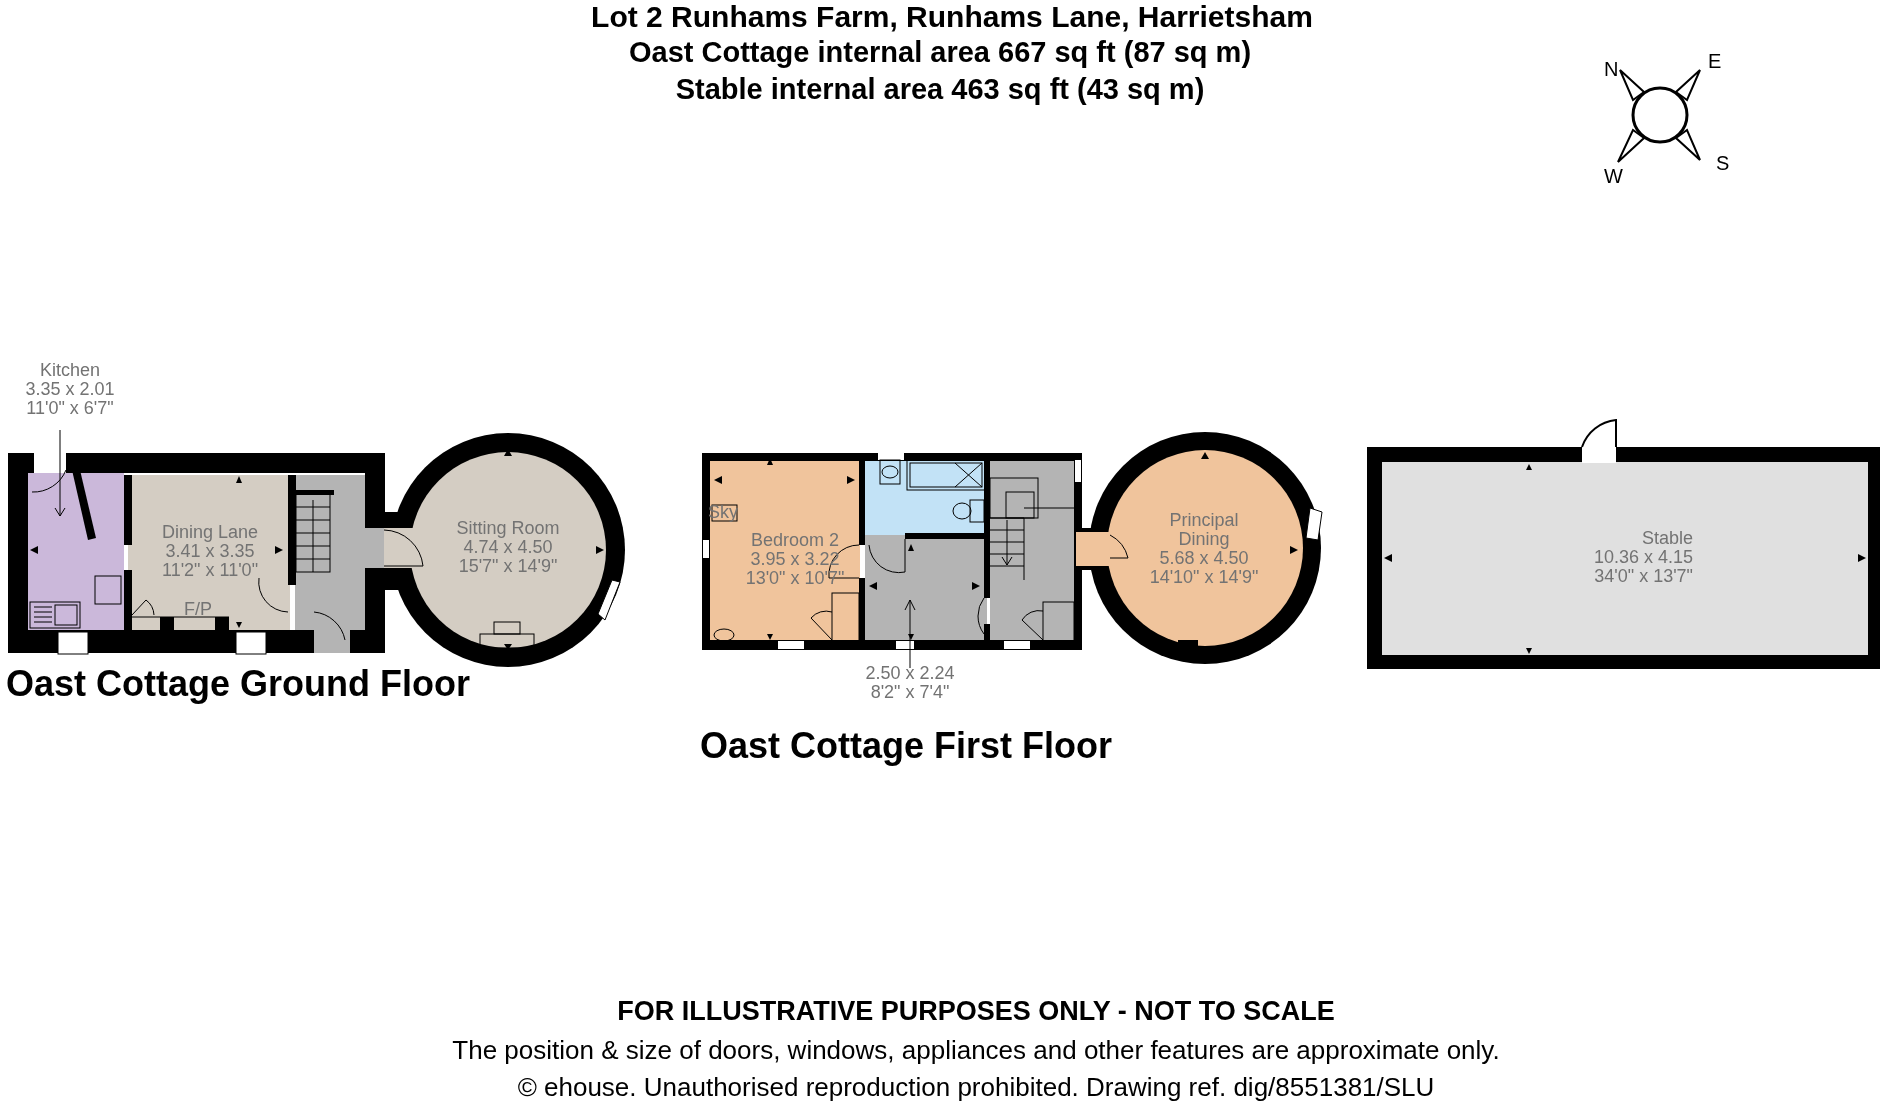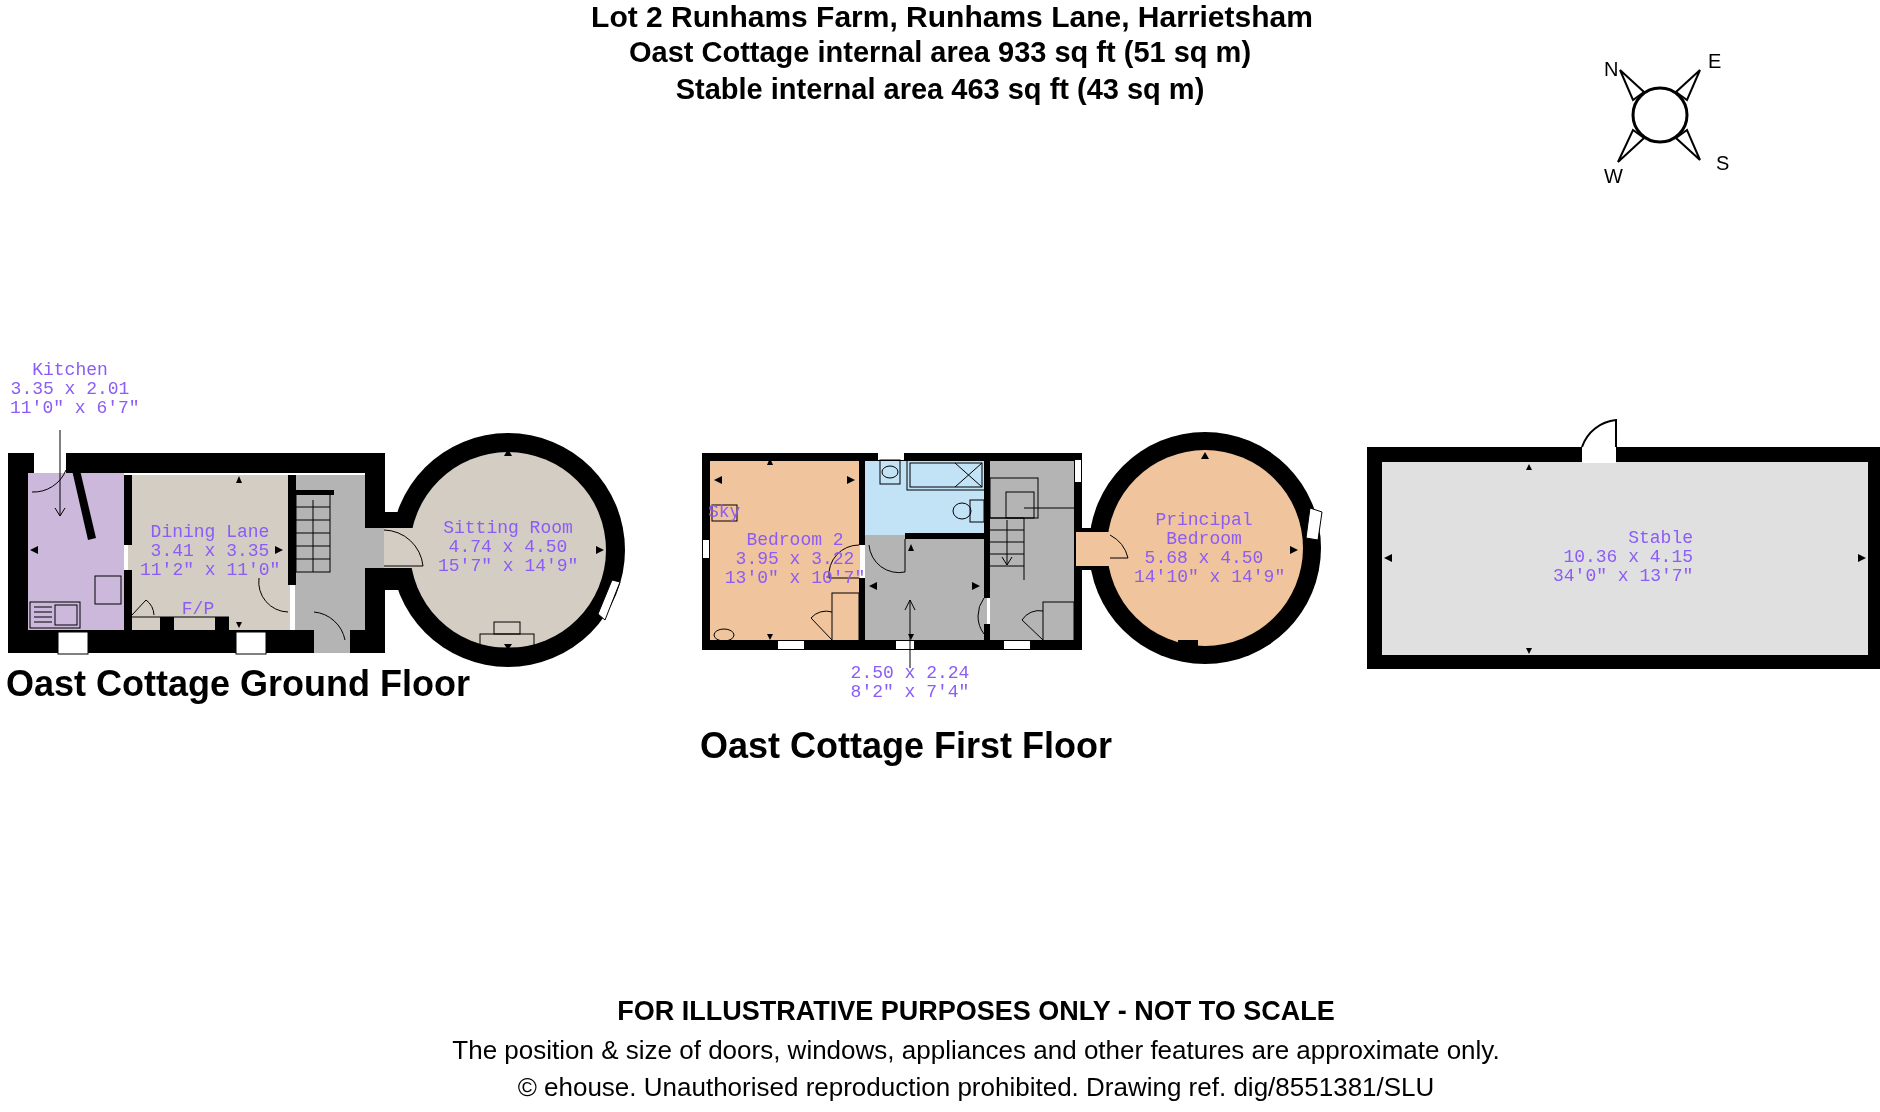--- a/index.html
+++ b/index.html
@@ -2,33 +2,33 @@
 <html><head>
 <meta charset="utf-8">
 <style>
   html, body { margin:0; padding:0; background:#ffffff; }
   body { width:1880px; height:1112px; position:relative; overflow:hidden; font-family:"Liberation Sans", sans-serif; color:#000; }
   .hdr { position:absolute; left:0; width:1880px; text-align:center; font-weight:bold; font-family:"Liberation Sans", sans-serif; }
   .h1 { top:0px; font-size:30px;margin-left:12px; }
   .h2 { top:36px; font-size:29px; }
   .h3 { top:73px; font-size:29px; }
   .plan { position:absolute; left:0; top:0; }
-  .room-label { position:absolute; text-align:center; font-size:18px; line-height:19px; font-family:Liberation Mono, monospace; color:#8b5cf6; white-space:nowrap; }
+  .room-label { position:absolute; text-align:center; font-size:18px; line-height:19px; font-family:Liberation Sans, sans-serif; color:#737373; white-space:nowrap; }
   .floor-title { position:absolute; font-weight:bold; font-size:36px; font-family:"Liberation Sans", sans-serif; white-space:nowrap; }
   .foot { position:absolute; left:0; width:1880px; text-align:center; font-family:"Liberation Sans", sans-serif;margin-left:36px; }
   .f1 { top:996px; font-size:27px; font-weight:bold; }
   .f2 { top:1035px; font-size:26px; }
   .f3 { top:1072px; font-size:26px; }
   .compass-letter { position:absolute; font-size:20px; font-family:"Liberation Sans", sans-serif; }
 </style>
 </head>
 <body>
 
 <div class="hdr h1">Lot 2 Runhams Farm, Runhams Lane, Harrietsham</div>
-<div class="hdr h2">Oast Cottage internal area 933 sq ft (51 sq m)</div>
+<div class="hdr h2">Oast Cottage internal area 667 sq ft (87 sq m)</div>
 <div class="hdr h3">Stable internal area 463 sq ft (43 sq m)</div>
 
 <div>
   <svg style="position:absolute;left:1610px;left:1600px;top:60px" width="120" height="120" viewBox="0 0 120 120">
     <circle cx="60" cy="55" r="27" fill="#fff" stroke="#000" stroke-width="3"></circle>
     <polygon points="20,10 44,32 33,40" fill="#fff" stroke="#000" stroke-width="2"></polygon>
     <polygon points="100,10 87,40 76,32" fill="#fff" stroke="#000" stroke-width="2"></polygon>
     <polygon points="100,100 76,78 87,70" fill="#fff" stroke="#000" stroke-width="2"></polygon>
     <polygon points="18,102 33,70 44,78" fill="#fff" stroke="#000" stroke-width="2"></polygon>
   </svg>
@@ -246,21 +246,21 @@
   <div>Bedroom 2</div>
   <div>3.95 x 3.22</div>
   <div>13'0" x 10'7"</div>
 </div>
 <div class="room-label" style="left:840px;top:664px;width:140px;">
   <div>2.50 x 2.24</div>
   <div>8'2" x 7'4"</div>
 </div>
 <div class="room-label" style="left:1134px;top:511px;width:140px;">
   <div>Principal</div>
-  <div>Bedroom</div>
+  <div>Dining</div>
   <div>5.68 x 4.50</div>
   <div>14'10" x 14'9"</div>
 </div>
 <div class="floor-title" style="left:700px;top:725px;">Oast Cottage First Floor</div>
 
 <div class="room-label" style="left:1553px;top:529px;width:140px;text-align:right;">
   <div>Stable</div>
   <div>10.36 x 4.15</div>
   <div>34'0" x 13'7"</div>
 </div>

